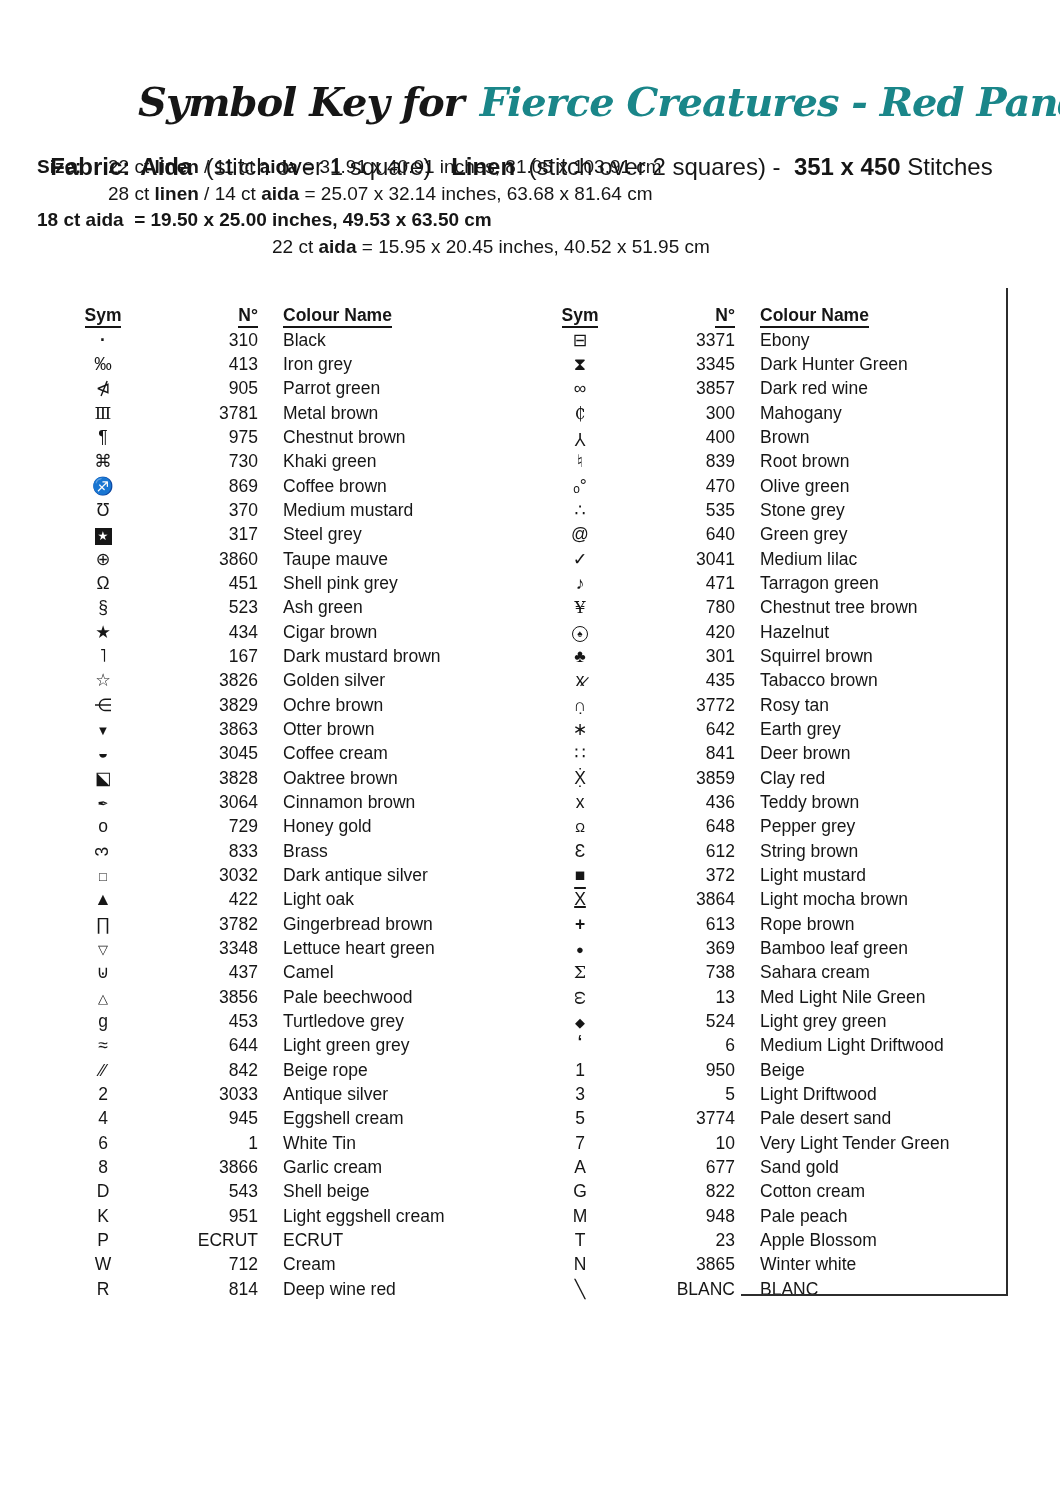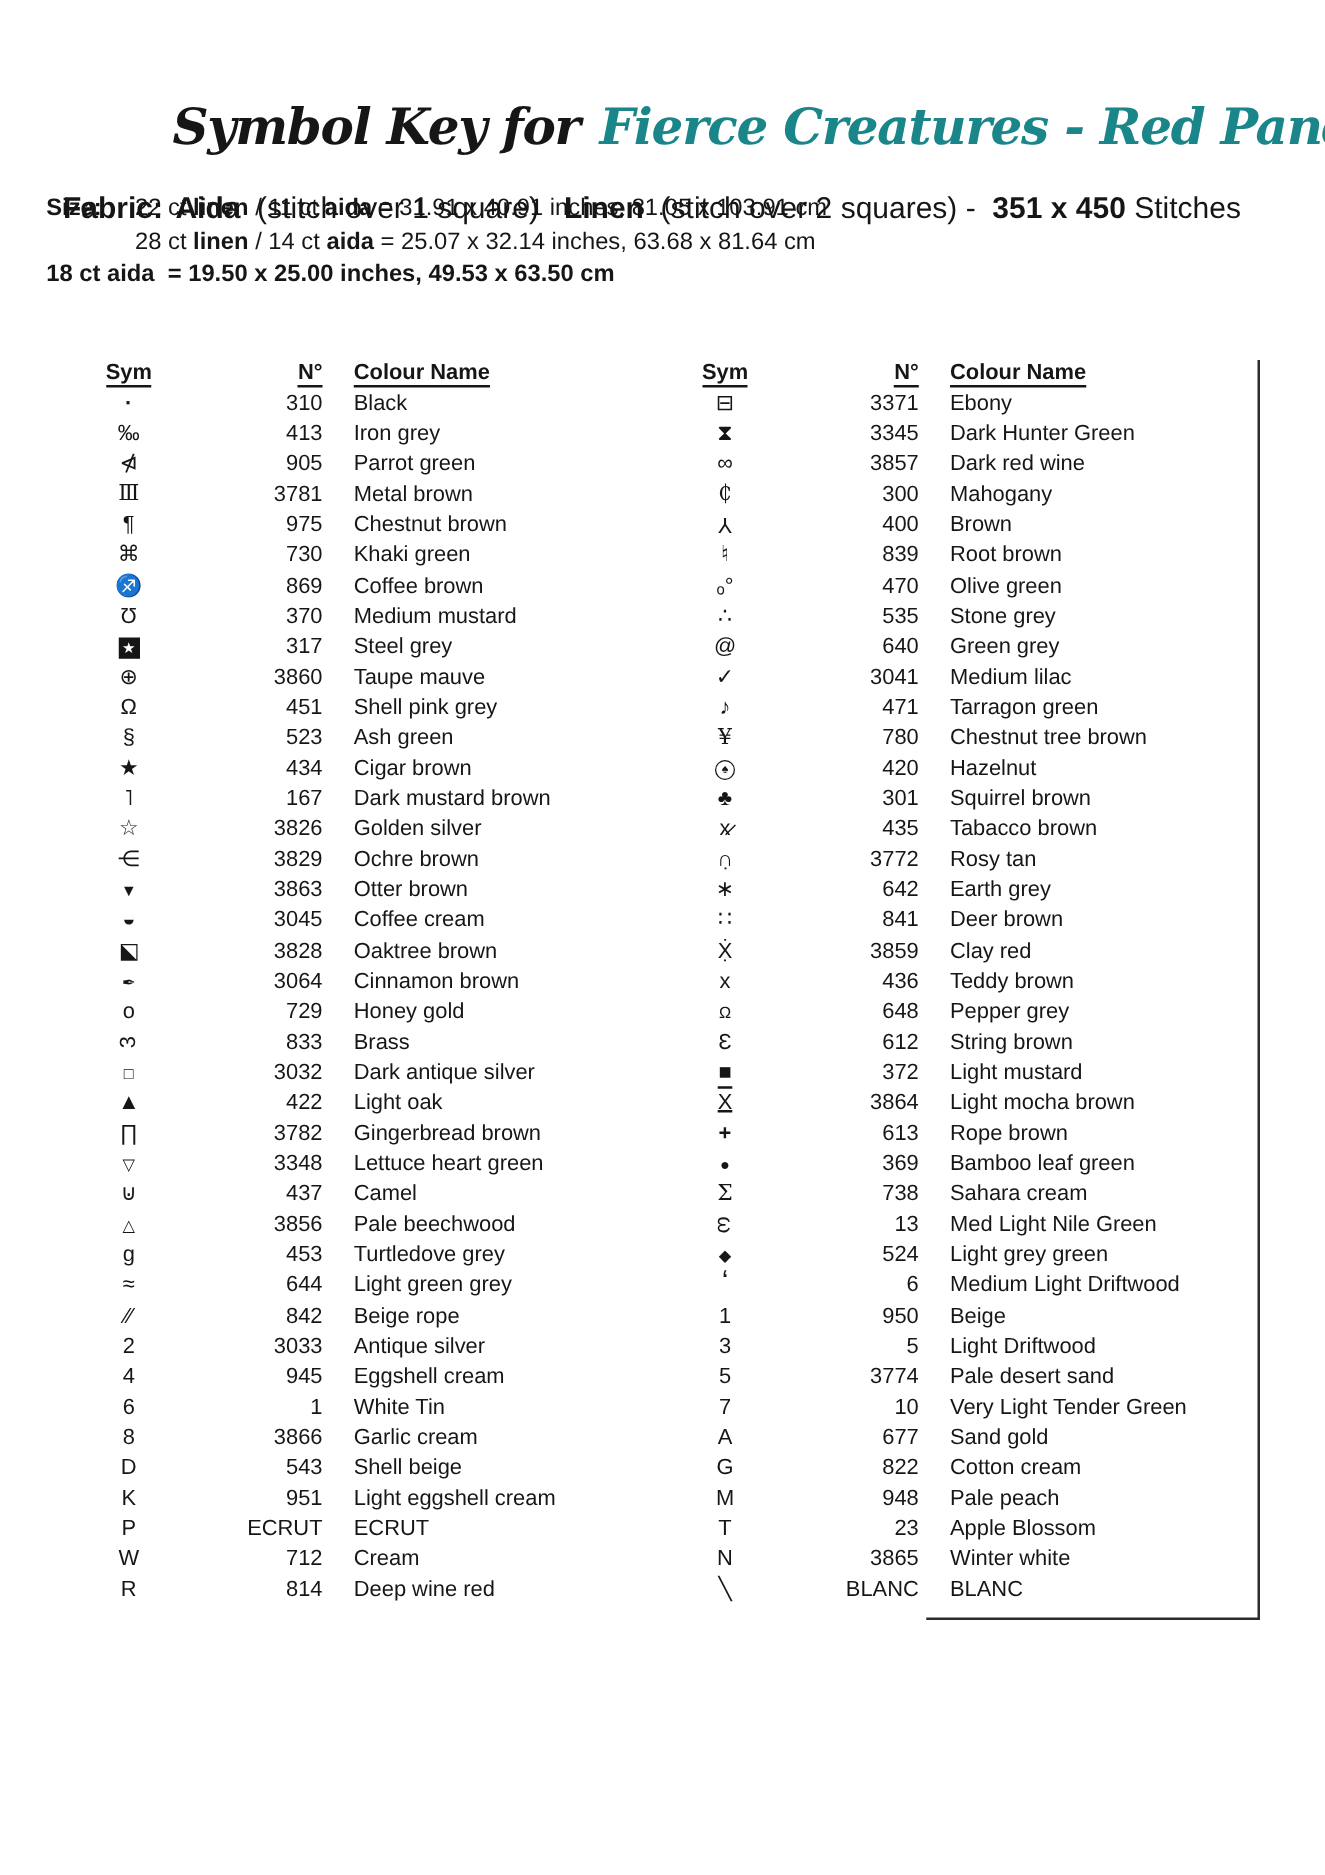--- a/index.html
+++ b/index.html
@@ -22,21 +22,21 @@
   }
   .fabric .flabel{font-weight:bold;display:inline-block;width:90px;}
   .sizes{position:absolute;top:154px;left:37px;font-size:19px;}
   .size-label{position:absolute;left:0;top:0;font-weight:bold;line-height:26.7px;}
   .size-line{height:26.7px;line-height:26.7px;white-space:pre-wrap;}
   .ind-a{margin-left:71px;}
   .ind-b{font-weight:bold;}
   .ind-c{margin-left:235px;}
   
   .key{
-    position:absolute;top:286px;display:grid;
+    position:absolute;top:304px;display:grid;
     grid-auto-rows:24.33px;align-items:center;
     font-size:17.5px;line-height:1;
   }
   #left-key{left:75px;grid-template-columns:56px 127px 310px;}
   #right-key{left:552px;grid-template-columns:56px 127px 330px;}
   .cell{white-space:nowrap;}
   .cell.sym{text-align:center;}
   .cell.num{text-align:right;}
   .cell.name{padding-left:25px;}
   .hcell{font-weight:bold;}
@@ -70,20 +70,21 @@
 
 <div class="fabric">
   <span class="flabel">Fabric:</span><span><b>Aida</b><span>  (stitch over 1 square)   </span><b>Linen</b><span>  (stitch over 2 squares) -  </span><b>351 x 450</b><span> Stitches</span></span>
 </div>
 
 <div class="sizes">
   <span class="size-label">Size:</span>
   <div class="size-line ind-a"><span>22 ct </span><b>linen</b><span> / 11 ct </span><b>aida</b><span> = 31.91 x 40.91 inches, 81.05 x 103.91 cm</span></div>
   <div class="size-line ind-a"><span>28 ct </span><b>linen</b><span> / 14 ct </span><b>aida</b><span> = 25.07 x 32.14 inches, 63.68 x 81.64 cm</span></div>
   <div class="size-line ind-b"><span>18 ct </span><b>aida</b><span>  = 19.50 x 25.00 inches, 49.53 x 63.50 cm</span></div>
+  <div class="size-line ind-c"><span>22 ct </span><b>aida</b><span> = 15.95 x 20.45 inches, 40.52 x 51.95 cm</span></div>
 </div>
 
 <div class="key" id="left-key">
   <div class="hcell sym"><span class="u">Sym</span></div>
   <div class="hcell num"><span class="u">N°</span></div>
   <div class="hcell name"><span class="u">Colour Name</span></div>
 <div class="cell sym"><span class="glyph hv">·</span></div>
     <div class="cell num">310</div>
     <div class="cell name">Black</div>
     <div class="cell sym"><span class="glyph">‰</span></div>

